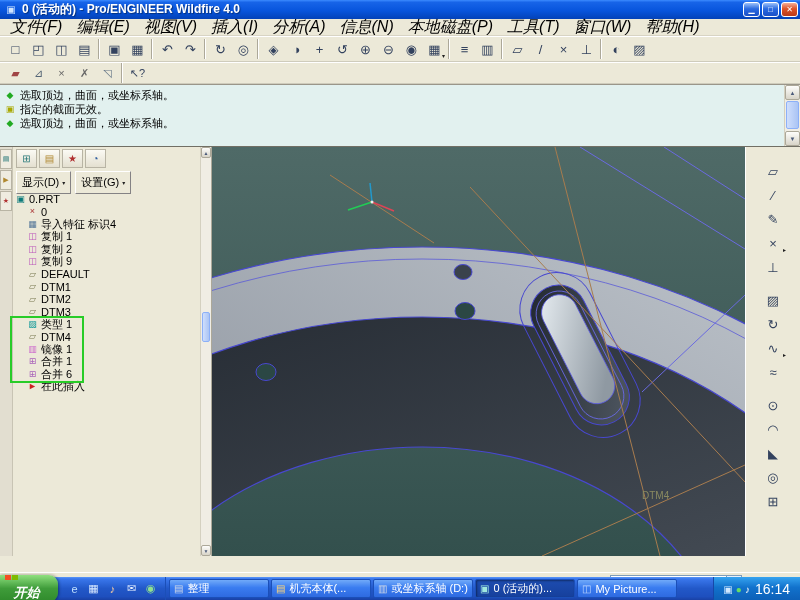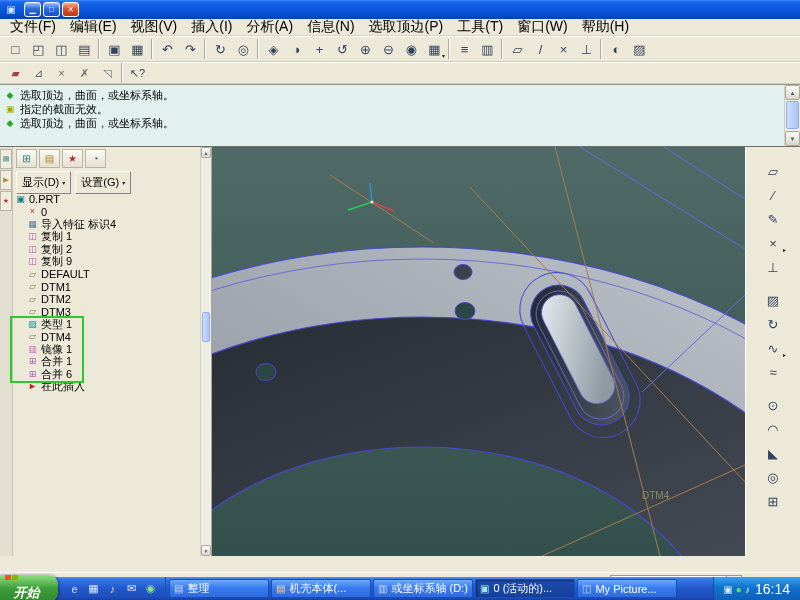--- a/index.html
+++ b/index.html
@@ -17,21 +17,21 @@
     white-space:nowrap; overflow:hidden; }
   .win-controls { display:flex; }
   .winbtn { width:17px; height:15px; margin-left:2px; border:1px solid #fff; border-radius:3px;
     background:linear-gradient(180deg,#9cc1fa,#2a6ae0 45%,#1a50c8); color:#fff; font-size:8px;
     display:flex; align-items:center; justify-content:center; padding:0; cursor:default; }
   .winbtn.close { background:linear-gradient(180deg,#f4ad97,#dd5226 45%,#b83a1a); }
 
   
   .menubar { position:absolute; top:19px; left:0; width:800px; height:17px; background:#ece9d8;
     display:flex; align-items:center; padding-left:3px; border-bottom:1px solid #d8d4c4; }
-  .menu-item { padding:1px 7px; font-size:14px; white-space:nowrap; }
+  .menu-item { padding:1px 7px; font-size:16px; white-space:nowrap;font-style:italic; }
 
   
   .toolbar1 { position:absolute; top:36px; left:0; width:800px; height:26px; }
   .toolbar2 { position:absolute; top:62px; left:0; width:800px; height:22px; }
   .toolbar1, .toolbar2 { background:#ece9d8; display:flex; align-items:center; padding:1px 4px;
     border-top:1px solid #fff; border-bottom:1px solid #cfccbc; }
   .tb { width:23px; min-width:23px; height:22px; background:transparent; border:1px solid transparent;
     display:flex; align-items:center; justify-content:center; position:relative;
     color:#33425e; font-size:13px; padding:0; }
   .toolbar2 .tb { height:18px; font-size:11px; }
@@ -133,20 +133,21 @@
   .tray-ico { font-size:10px; }
   .clock { font-size:14px; color:#fff; }
 </style>
 </head>
 <body>
 
 <div id="screen">
 
   <div class="titlebar">
     <span class="app-icon">▣</span>
+    <span class="title-text">0 (活动的) - Pro/ENGINEER Wildfire 4.0</span>
     <div class="win-controls">
 
         <button class="winbtn">
           <span>▁</span>
         </button>
 
         <button class="winbtn">
           <span>□</span>
         </button>
 
@@ -163,21 +164,21 @@
       <span class="menu-item">编辑(E)</span>
 
       <span class="menu-item">视图(V)</span>
 
       <span class="menu-item">插入(I)</span>
 
       <span class="menu-item">分析(A)</span>
 
       <span class="menu-item">信息(N)</span>
 
-      <span class="menu-item">选取顶边(P)</span>
+      <span class="menu-item">本地磁盘(P)</span>
 
       <span class="menu-item">工具(T)</span>
 
       <span class="menu-item">窗口(W)</span>
 
       <span class="menu-item">帮助(H)</span>
     </div>
 
   <div class="toolbar1">
 

